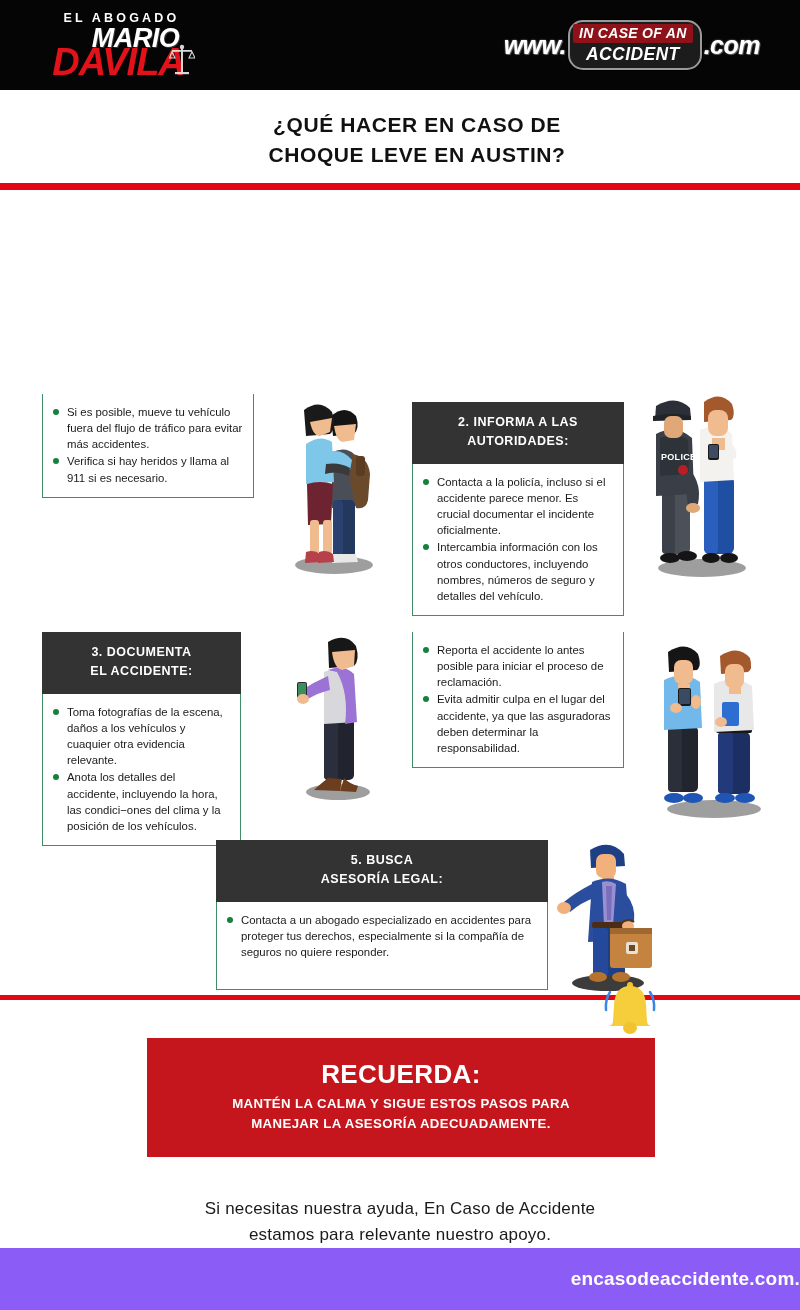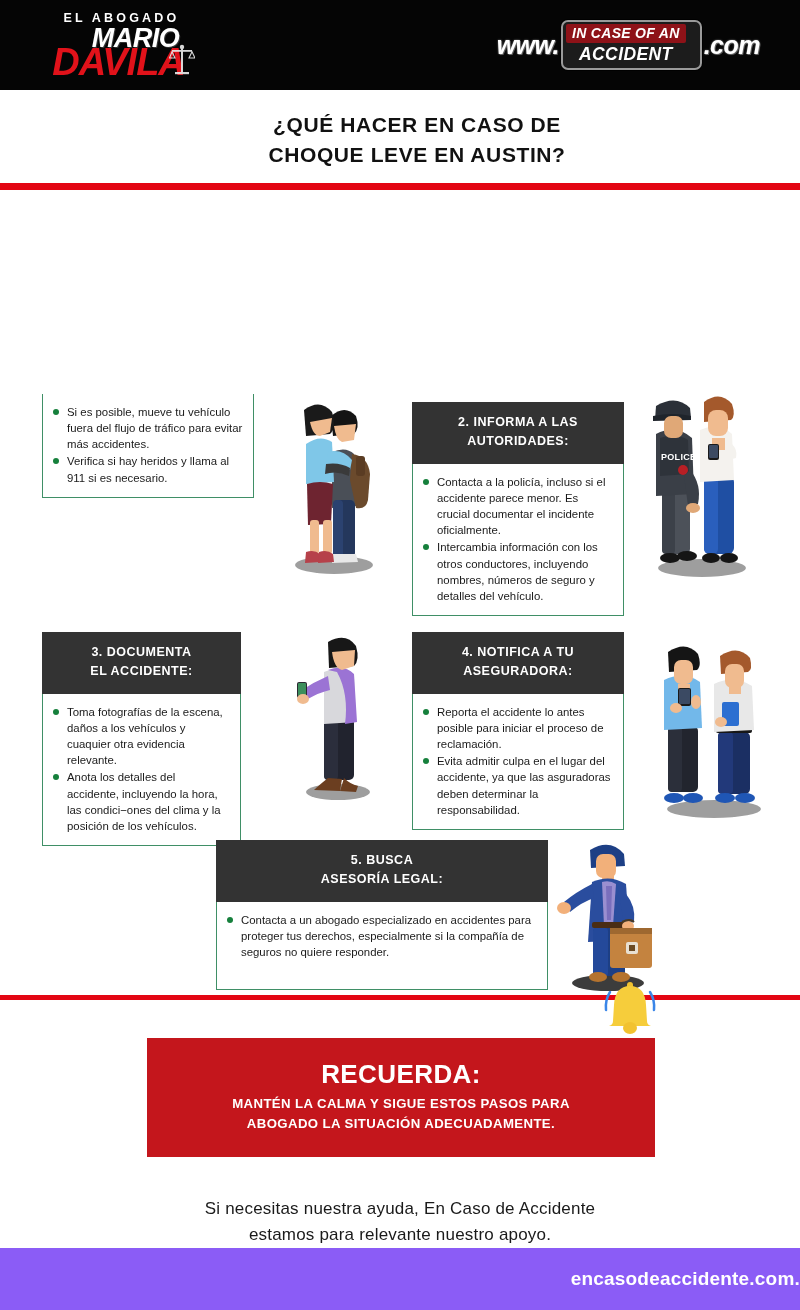--- a/index.html
+++ b/index.html
@@ -74,22 +74,22 @@
     color: #ffffff;
     font-size: 25px;
     font-weight: bold;
     font-style: italic;
     letter-spacing: -0.5px;
     text-shadow: 0 0 2px #888, 1px 1px 0 #555;
   }
   .badge-box {
     background: #1c1c1c;
     border: 2px solid #9a9a9a;
-    border-radius: 7px;
-    padding: 2px 14px 3px 3px;
+    border-radius: 15px;
+    padding: 2px 7px 3px 3px;
     margin: 8px 2px;
     display: flex; flex-direction: column;
     align-items: stretch;
     box-shadow: 0 0 0 1px #000;
   }
   .badge-top {
     background: #8e1218;
     color: #ffffff;
     font-size: 14px;
     font-weight: bold;
@@ -383,24 +383,20 @@
     <rect x="13" y="50" width="10" height="16" rx="2" fill="#2a2a32"></rect>
     <rect x="14" y="51" width="8" height="13" rx="1" fill="#3c8f5c"></rect>
     <ellipse cx="19" cy="67" rx="6" ry="5" fill="#f0bb8f"></ellipse>
     <path d="M44 10 q18 -10 28 4 q4 14 -2 20 l-25 2 z" fill="#171717"></path>
     <path d="M48 20 q2 16 10 18 l12 -4 1 -16 z" fill="#f0bb8f"></path>
     <path d="M44 146 q-10 8 -14 12 l26 1 l2 -12 z" fill="#6b3e20"></path>
     <path d="M60 146 q6 6 14 8 l-2 6 -16 -1 z" fill="#6b3e20"></path>
   </svg>
 
   <div class="card" id="card4">
-    <div class="card-head">
-      <div>4. NOTIFICA A TU</div>
-      <div>ASEGURADORA:</div>
-    </div>
     <div class="card-body">
       <ul class="bullets">
         <li>Reporta el accidente lo antes posible para iniciar el proceso de reclamación.</li>
         <li>Evita admitir culpa en el lugar del accidente, ya que las asguradoras deben determinar la responsabilidad.</li>
       </ul>
     </div>
   </div>
 
   <svg class="illus" id="illus4" viewBox="0 0 126 180">
     <ellipse cx="62" cy="167" rx="47" ry="9" fill="#7d7d7d" opacity="0.75"></ellipse>
@@ -517,21 +513,21 @@
     <path d="M8 16 q-5 8 -4 18" fill="none" stroke="#3a86e8" stroke-width="2.5" stroke-linecap="round"></path>
     <path d="M48 16 q5 8 4 18" fill="none" stroke="#3a86e8" stroke-width="2.5" stroke-linecap="round"></path>
     <rect x="25" y="6" width="6" height="7" rx="3" fill="#f2c230"></rect>
     <path d="M28 10 q15 0 16 19 l1 16 q0 4 4 5 l-42 0 q4 -1 4 -5 l1 -16 q1 -19 16 -19 z" fill="#f6cd3b"></path>
     <ellipse cx="28" cy="52" rx="7" ry="6" fill="#f2c230"></ellipse>
   </svg>
 
   <div class="remember-box">
     <div class="remember-title">RECUERDA:</div>
     <div class="remember-sub">MANTÉN LA CALMA Y SIGUE ESTOS PASOS PARA</div>
-    <div class="remember-sub" style="margin-top:0;">ABOGADO LA SITUACIÓN ADECUADAMENTE.</div>
+    <div class="remember-sub" style="margin-top:0;">MANEJAR LA ASESORÍA ADECUADAMENTE.</div>
   </div>
 
   <div class="closing">
     <div>Si necesitas nuestra ayuda, En Caso de Accidente</div>
     <div>estamos para relevante nuestro apoyo.</div>
   </div>
 </div>
 
 <div class="footer">
   <span class="footer-txt">encasodeaccidente.com.</span>

